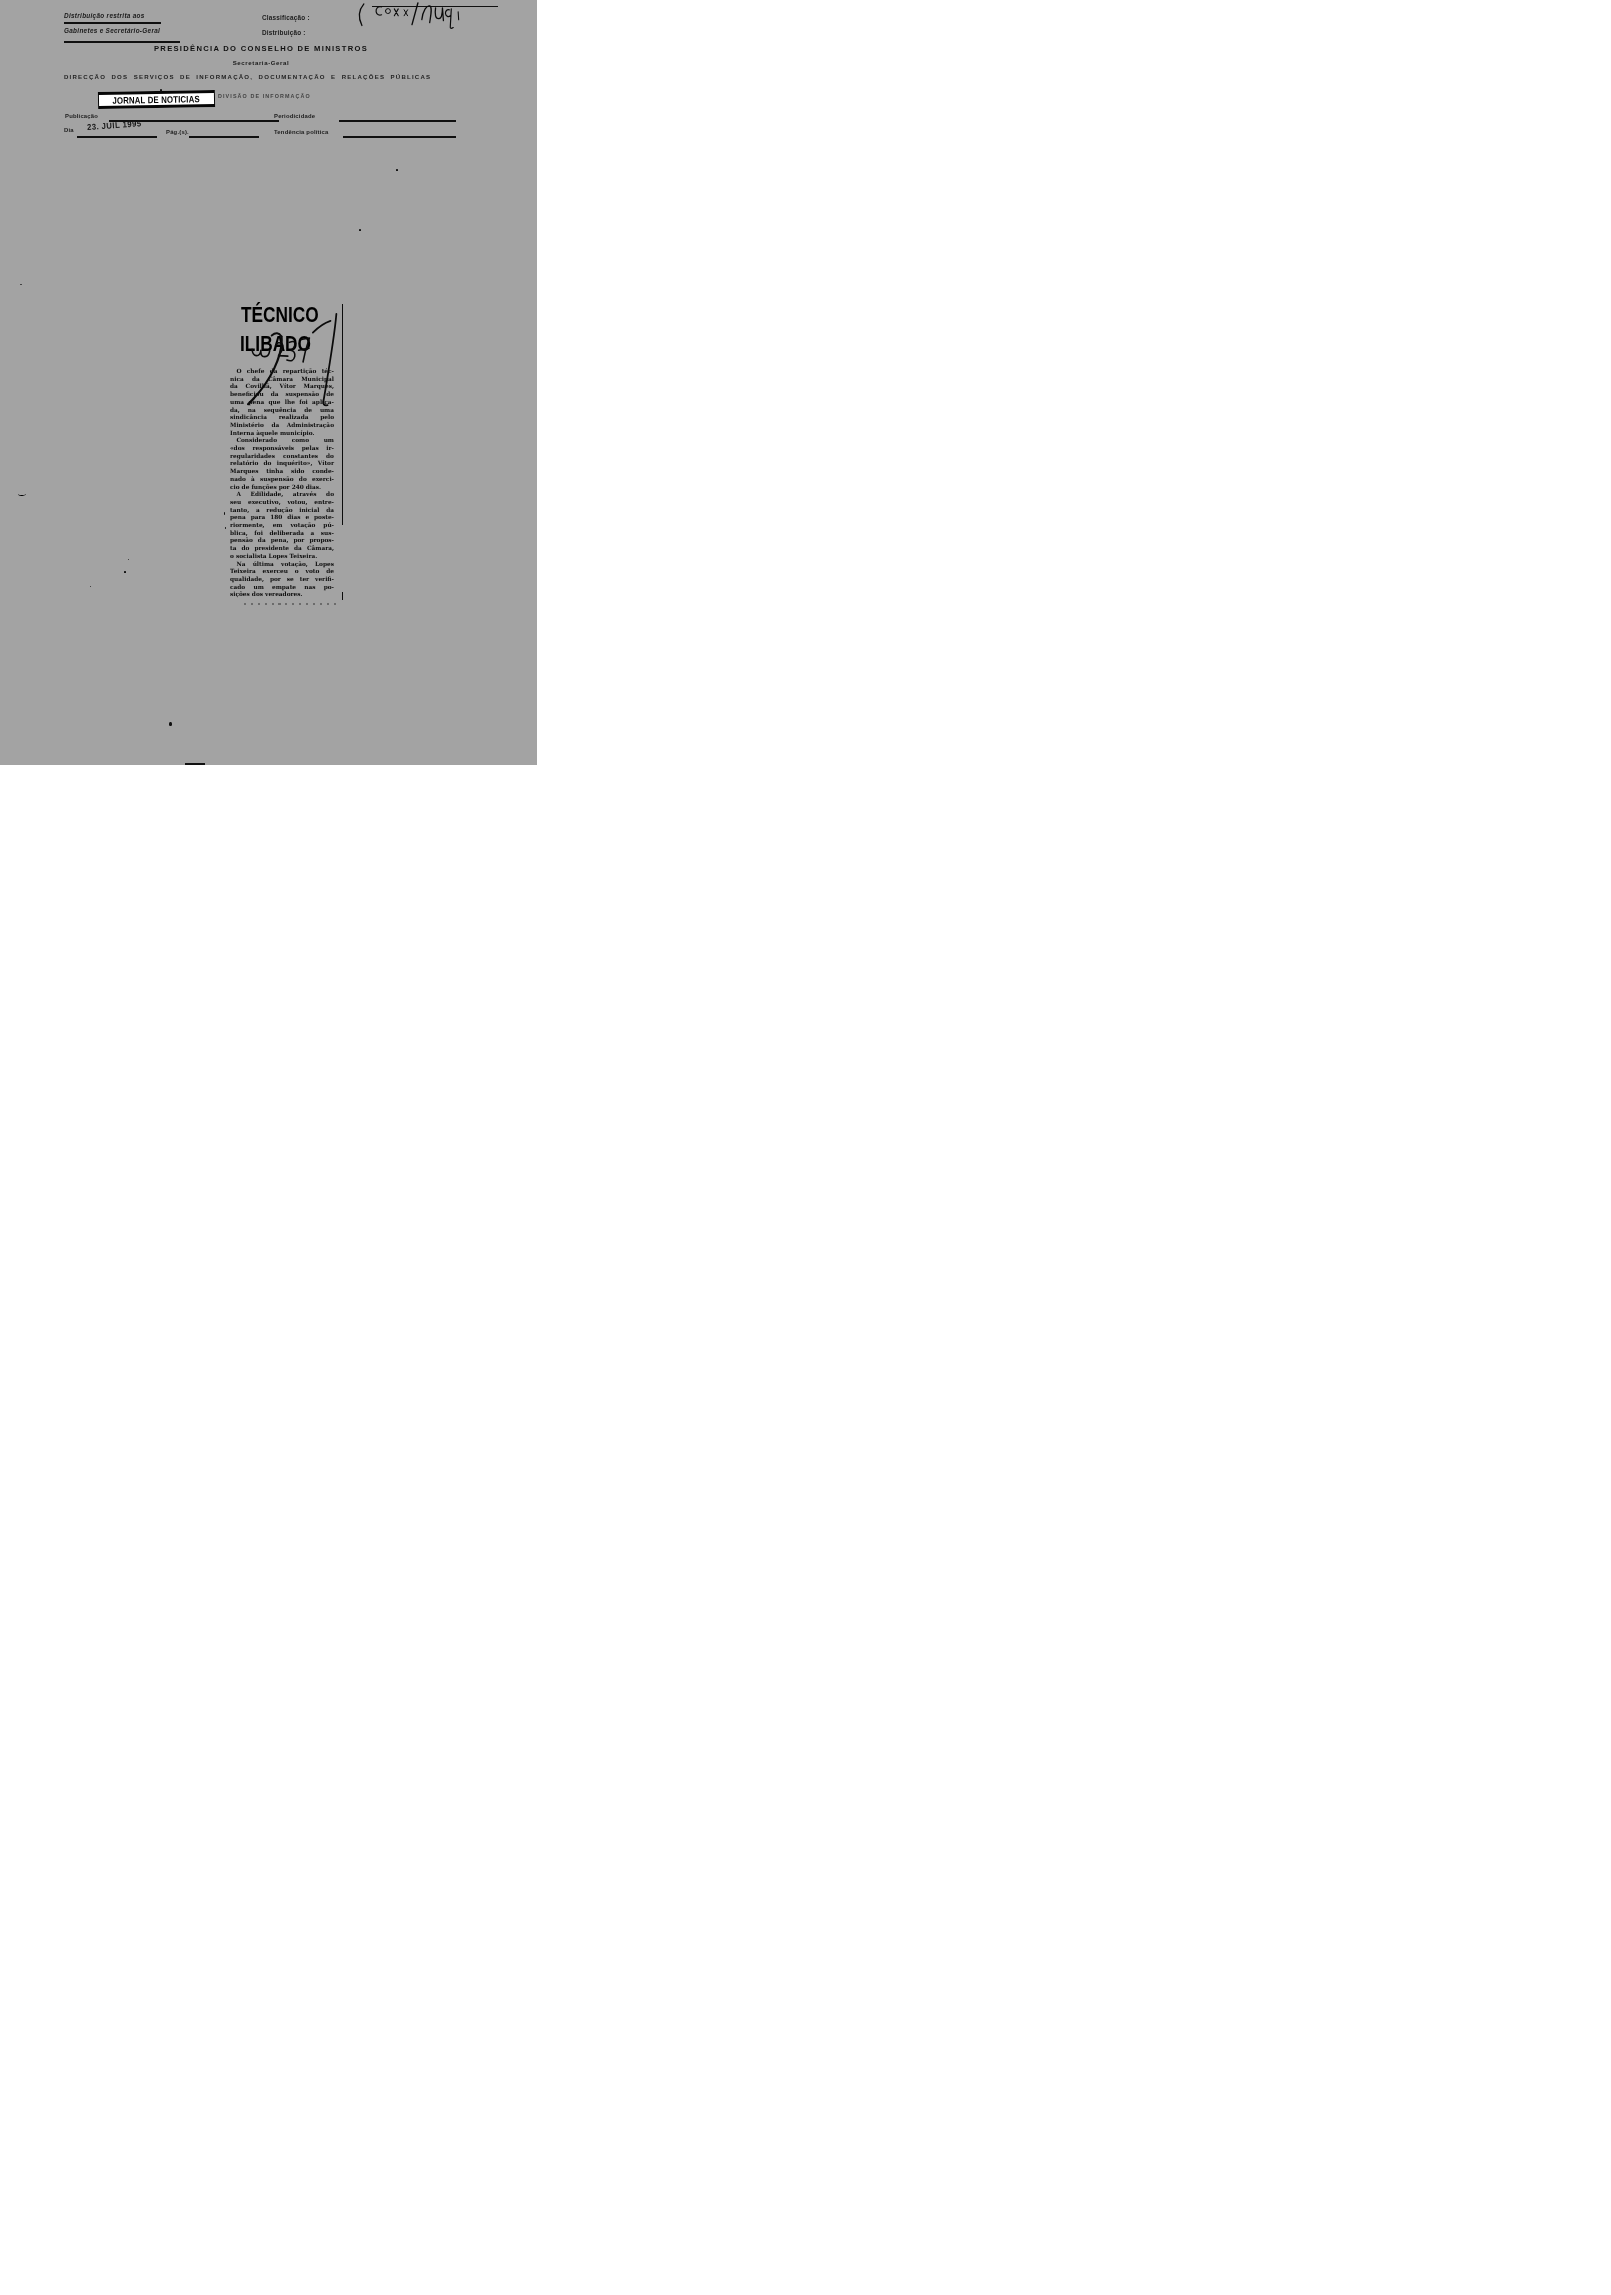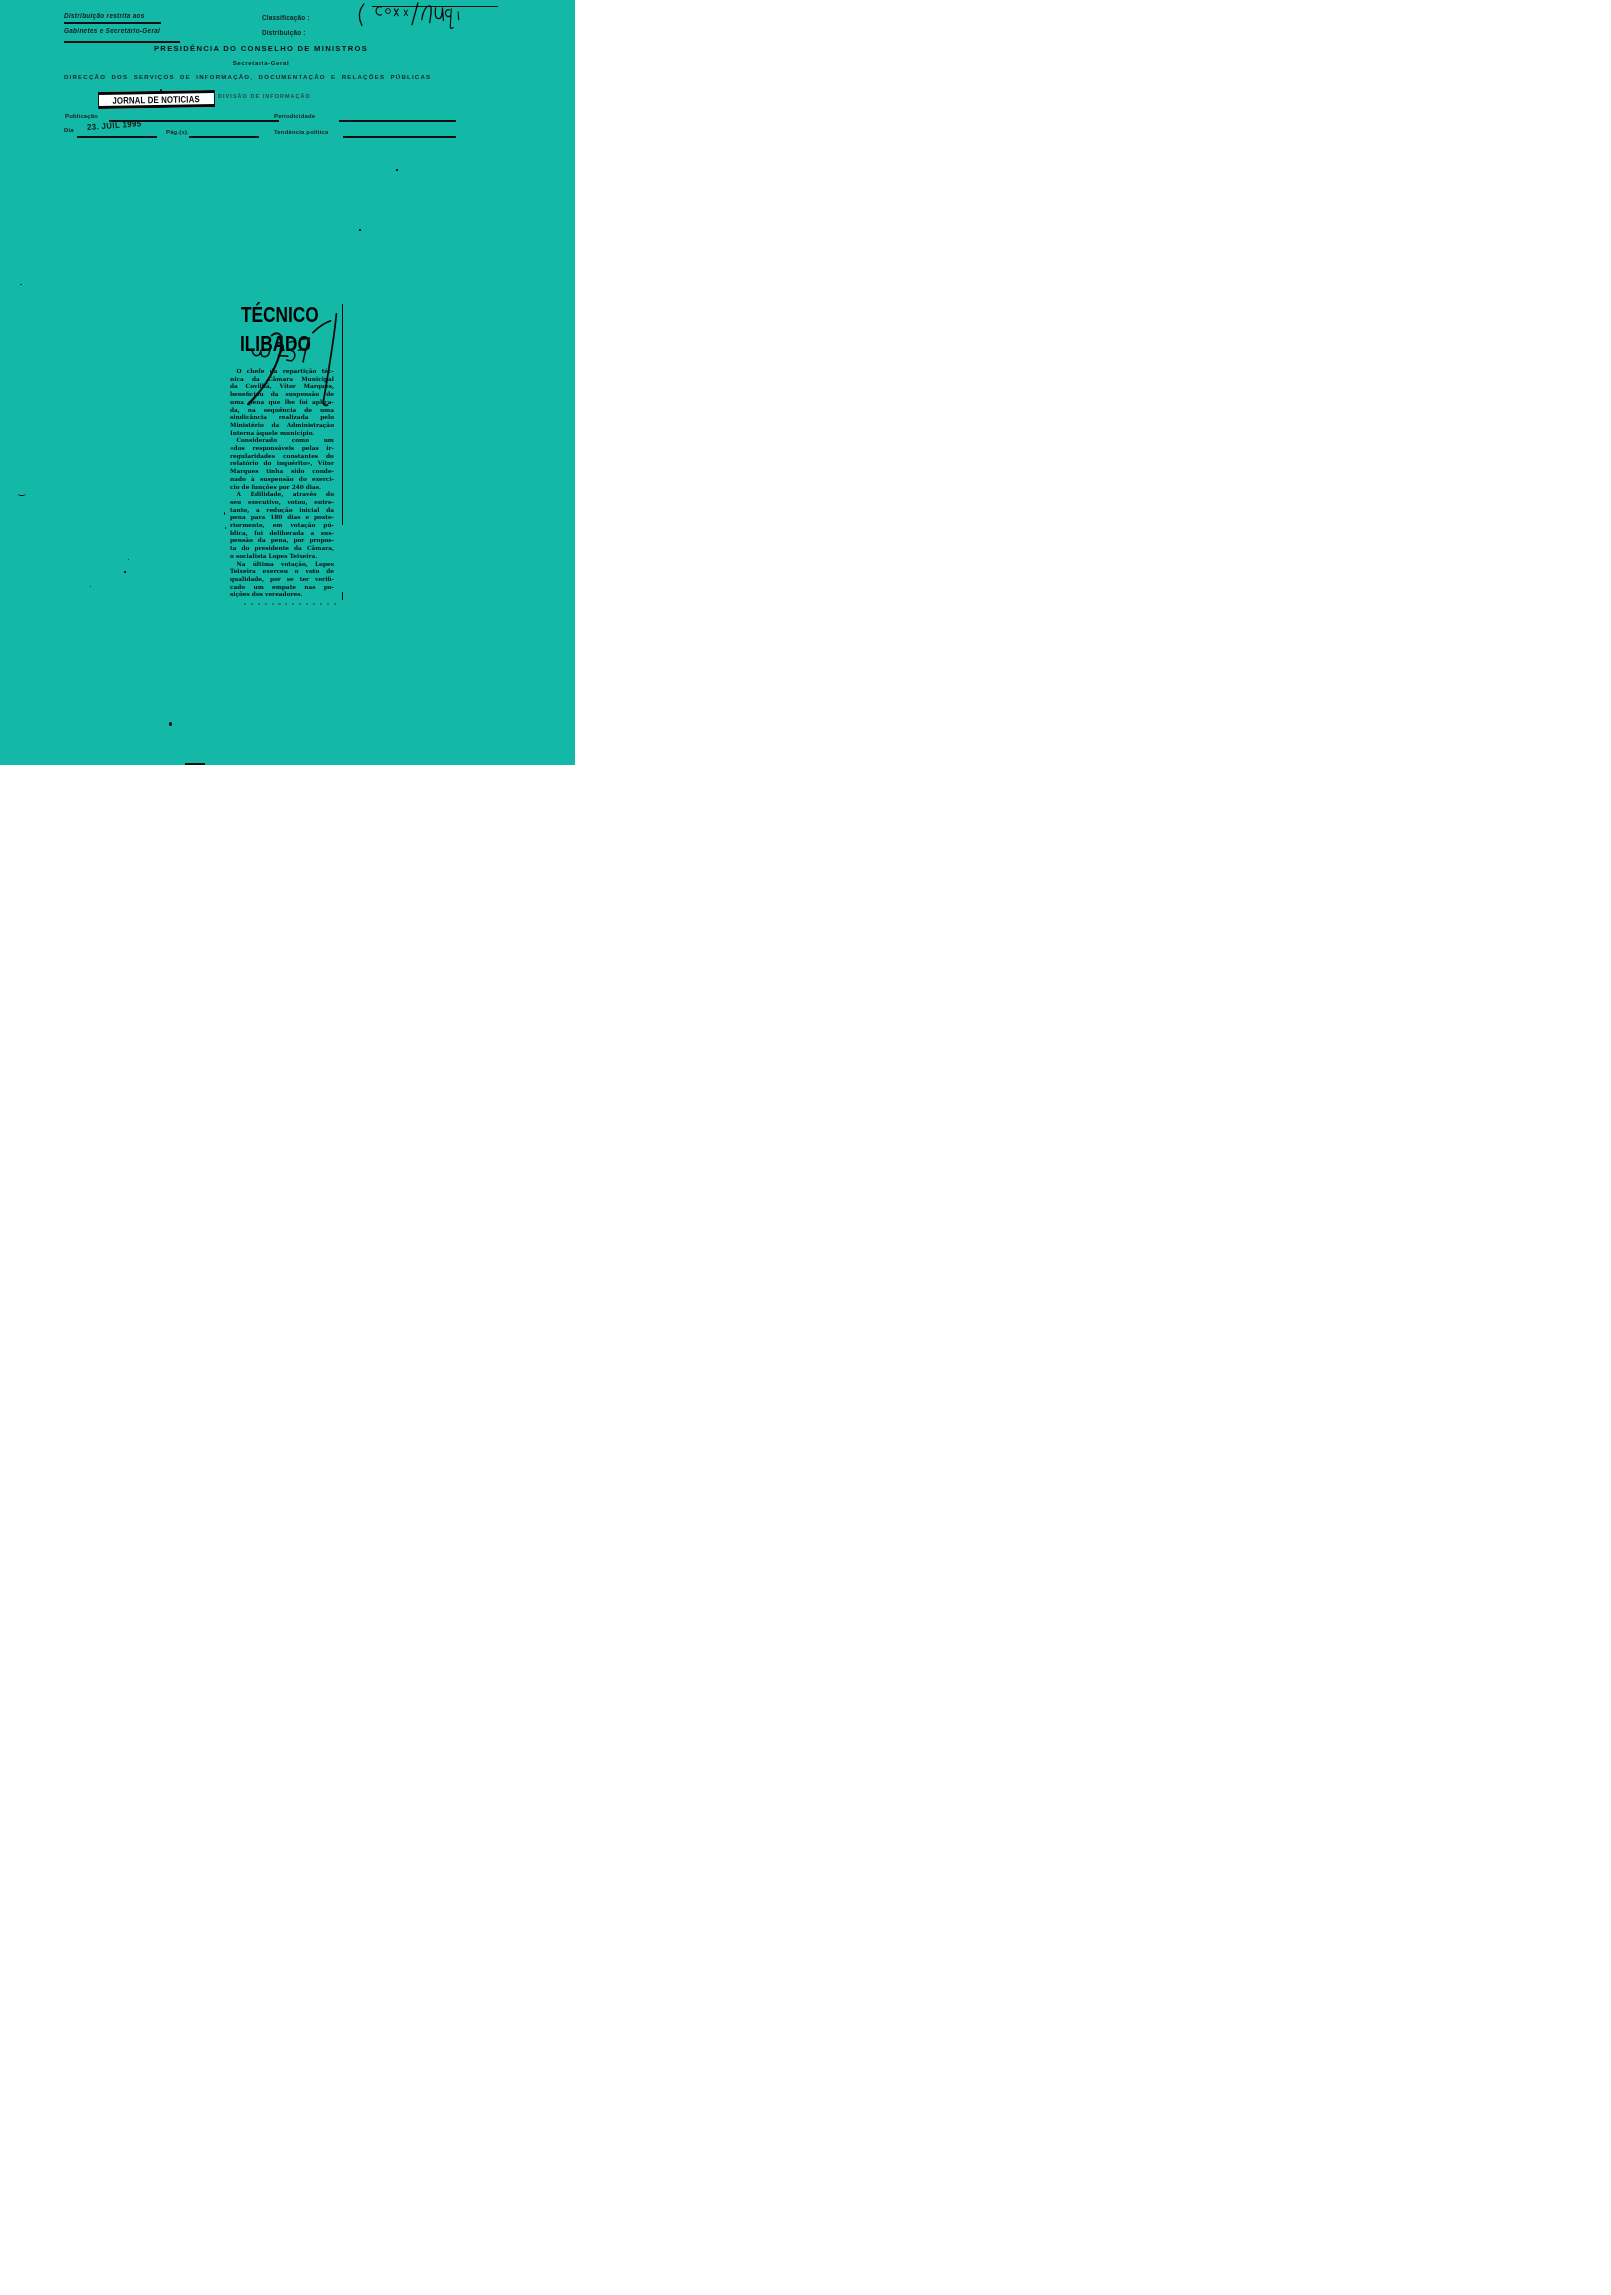--- a/index.html
+++ b/index.html
@@ -1,18 +1,18 @@
 <!DOCTYPE html>
 <html style="font-size:7.9px"><head>
 <meta charset="utf-8">
 <style>
   html,body{margin:0;padding:0;background:#ffffff;}
   .page{
-    position:relative;width:537px;height:765px;background:#14b8a6;overflow:hidden;
-    font-family:"Liberation Sans",sans-serif;color:#141414;padding-left:38px;
+    position:relative;width:537px;height:765px;background:#a3a3a3;overflow:hidden;
+    font-family:"Liberation Sans",sans-serif;color:#141414;
   }
   .abs{position:absolute;}
   
   .note{font:italic 600 6.4px/7.9px "Liberation Sans",sans-serif;letter-spacing:0.3px;color:#1a1a1a;}
   .rule{position:absolute;background:#101010;}
   .formlabel{font:600 5.9px "Liberation Sans",sans-serif;letter-spacing:0.2px;color:#1c1c1c;}
   .org-title{font:700 7.6px "Liberation Sans",sans-serif;letter-spacing:1.3px;color:#101010;text-align:center;}
   .org-sub{font:600 6.1px "Liberation Sans",sans-serif;letter-spacing:0.6px;color:#1a1a1a;text-align:center;}
   .org-dept{font:600 6.1px "Liberation Sans",sans-serif;letter-spacing:1.2px;word-spacing:2.5px;color:#1f1f1f;white-space:nowrap;}
   .division{font:600 5.4px "Liberation Sans",sans-serif;letter-spacing:1.1px;color:#2c2c2c;opacity:.82;white-space:nowrap;}

